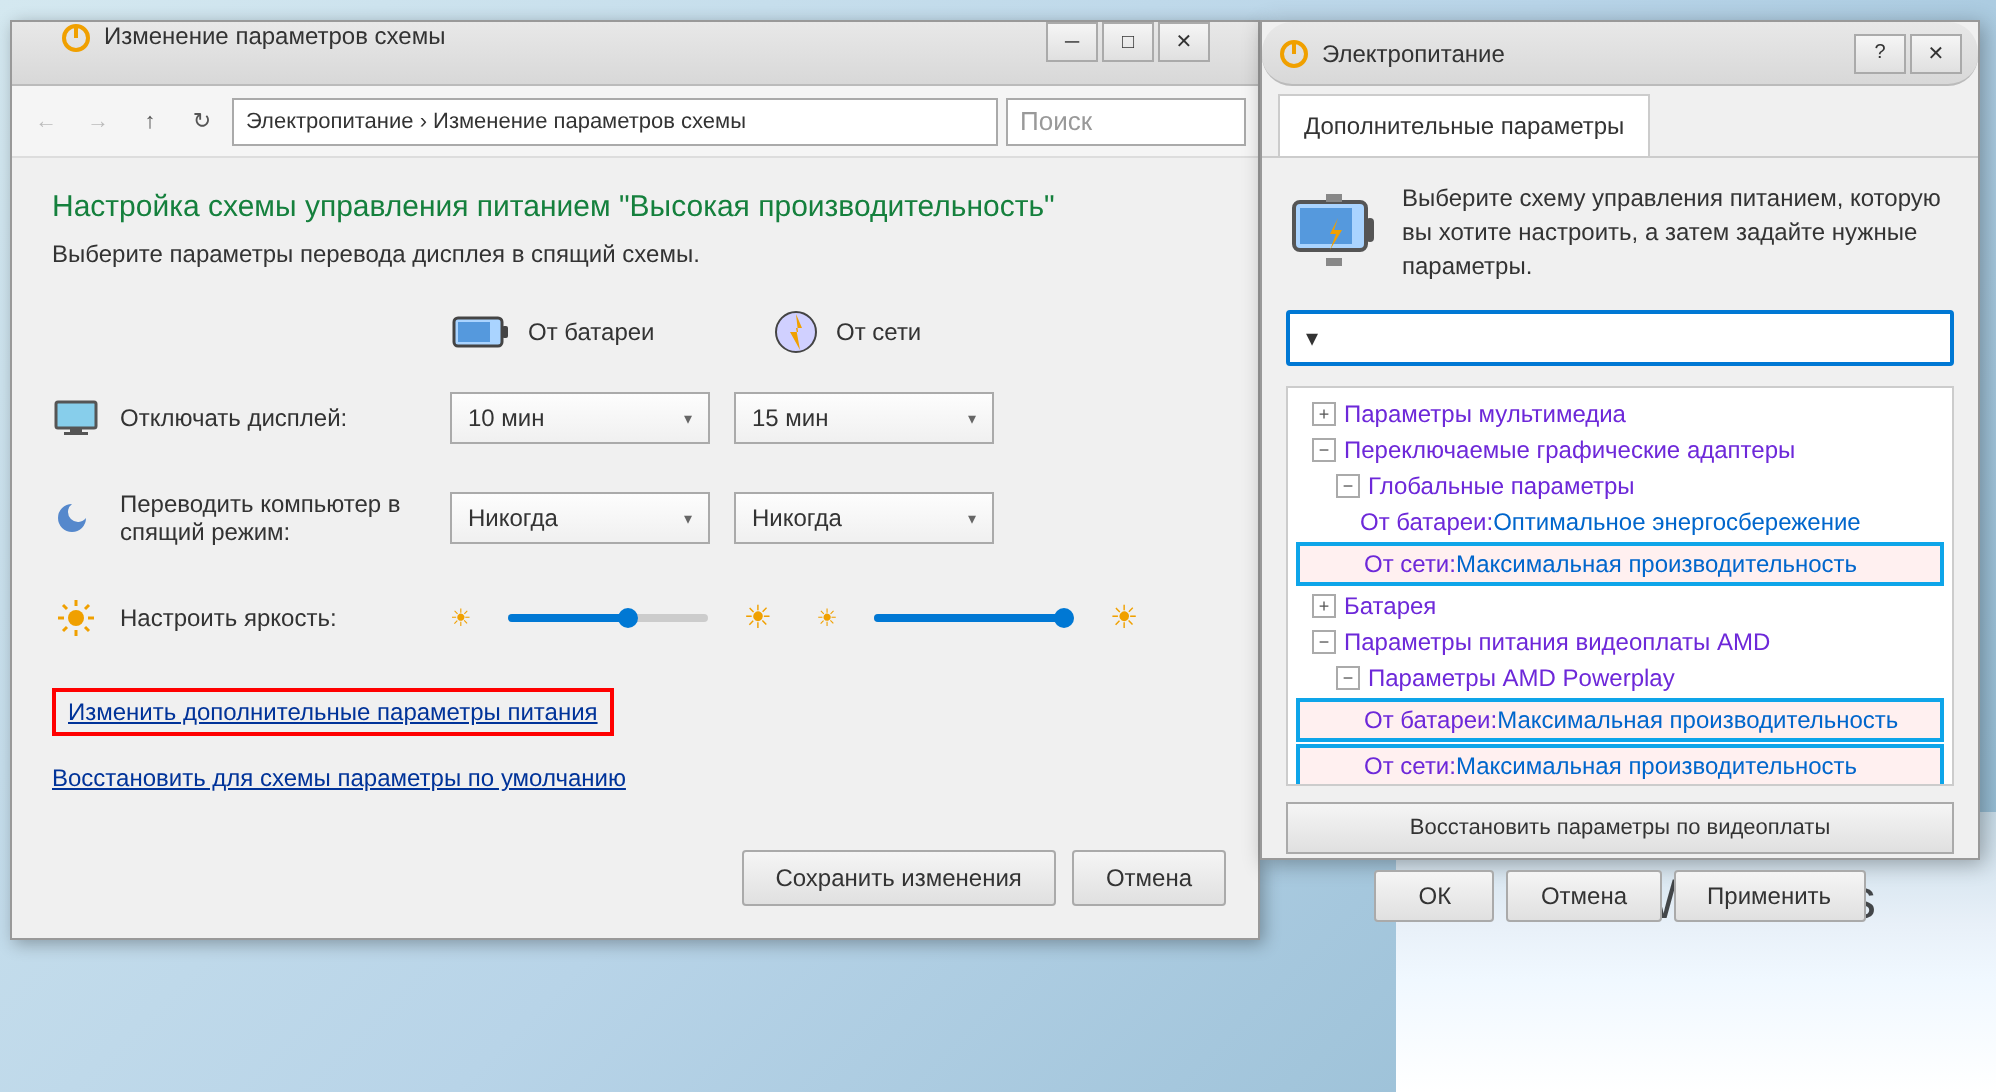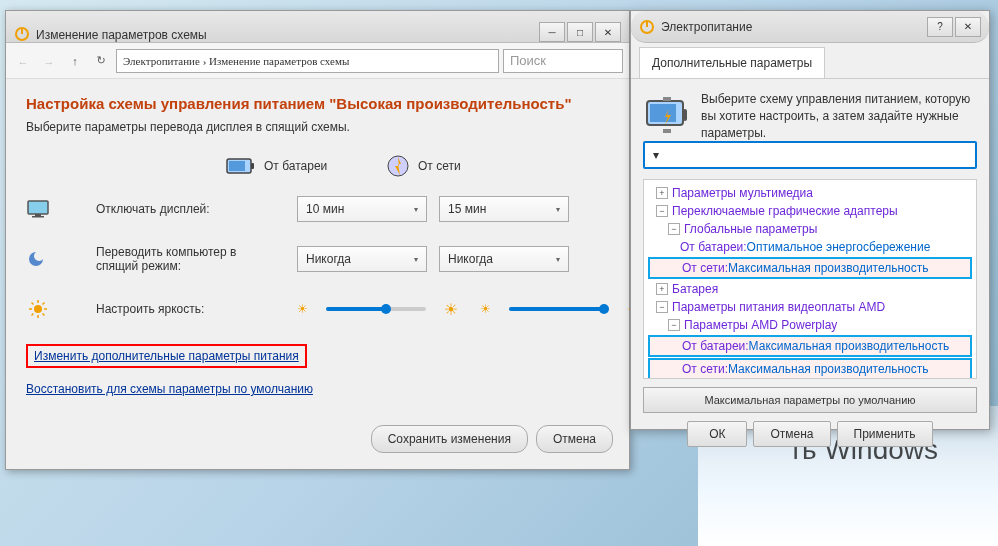--- a/index.html
+++ b/index.html
@@ -52,22 +52,22 @@
       background: #f0f0f0;
       border: 1px solid #999;
       box-shadow: 2px 2px 8px rgba(0,0,0,0.3);
     }
 
     .window-titlebar {
       height: 32px;
       background: linear-gradient(180deg, #e8e8e8 0%, #d8d8d8 100%);
       border-bottom: 1px solid #bbb;
       display: flex;
-      align-items: flex-end;
-      padding: 0 8px;
+      align-items: flex-start;
+      padding: 0 24px;
       user-select: none;
     }
 
     .window-titlebar .title-icon {
       width: 16px;
       height: 16px;
       margin-right: 6px;
       flex-shrink: 0;
     }
 
@@ -124,21 +124,20 @@
     .address-input {
       flex: 1;
       height: 24px;
       border: 1px solid #aaa;
       background: white;
       padding: 0 6px;
       font-size: 11px;
       color: #333;
       display: flex;
       align-items: center;
-      font-family: Liberation Serif, serif;
     }
 
     .address-breadcrumb {
       display: flex;
       align-items: center;
       gap: 2px;
       font-size: 11px;
     }
 
     .search-box {
@@ -152,23 +151,23 @@
       align-items: center;
       color: #999;
     }
 
     
     .content-area {
       padding: 16px 20px;
     }
 
     .page-title {
-      color: #c2410c;
+      color: #15803d;
       font-size: 15px;
-      font-weight: 700;
+      font-weight: 400;
       margin-bottom: 8px;
     }
 
     .page-subtitle {
       font-size: 12px;
       color: #333;
       margin-bottom: 20px;
     }
 
     
@@ -188,21 +187,20 @@
       font-size: 12px;
       color: #333;
     }
 
     
     .setting-row {
       display: flex;
       align-items: center;
       margin-bottom: 20px;
       min-height: 30px;
-      gap: 36px;
     }
 
     .setting-icon {
       width: 24px;
       height: 24px;
       margin-right: 10px;
       flex-shrink: 0;
       display: flex;
       align-items: center;
       justify-content: center;
@@ -305,21 +303,21 @@
     }
 
     .btn-standard {
       height: 28px;
       padding: 0 16px;
       border: 1px solid #aaa;
       background: linear-gradient(180deg, #f5f5f5, #e0e0e0);
       cursor: pointer;
       font-size: 12px;
       color: #333;
-      border-radius: 12px;
+      border-radius: 2px;
     }
 
     
     .window-dialog {
       position: absolute;
       top: 10px;
       left: 630px;
       width: 360px;
       height: 420px;
       background: #f0f0f0;
@@ -374,20 +372,21 @@
     }
 
     .dialog-content {
       padding: 12px;
     }
 
     .dialog-header-area {
       display: flex;
       align-items: flex-start;
       gap: 10px;
+      margin-bottom: 14px;
     }
 
     .power-icon-large {
       width: 48px;
       height: 48px;
       flex-shrink: 0;
     }
 
     .dialog-header-text {
       font-size: 12px;
@@ -717,21 +716,21 @@
         <span class="tree-link">Максимальная производительность</span>
       </div>
 
       <div class="tree-item tree-indent-3 tree-item-row-highlighted">
         <span class="tree-text">От сети: </span>
         <span class="tree-link">Максимальная производительность</span>
       </div>
     </div>
 
     <div style="margin-top: 8px;">
-      <button class="restore-btn">Максимальная параметры по умолчанию</button>
+      <button class="restore-btn">Восстановить параметры по видеоплаты</button>
     </div>
 
     <div class="dialog-action-btns">
       <button class="action-btn">ОК</button>
       <button class="action-btn">Отмена</button>
       <button class="action-btn">Применить</button>
     </div>
   </div>
 </div>
 

